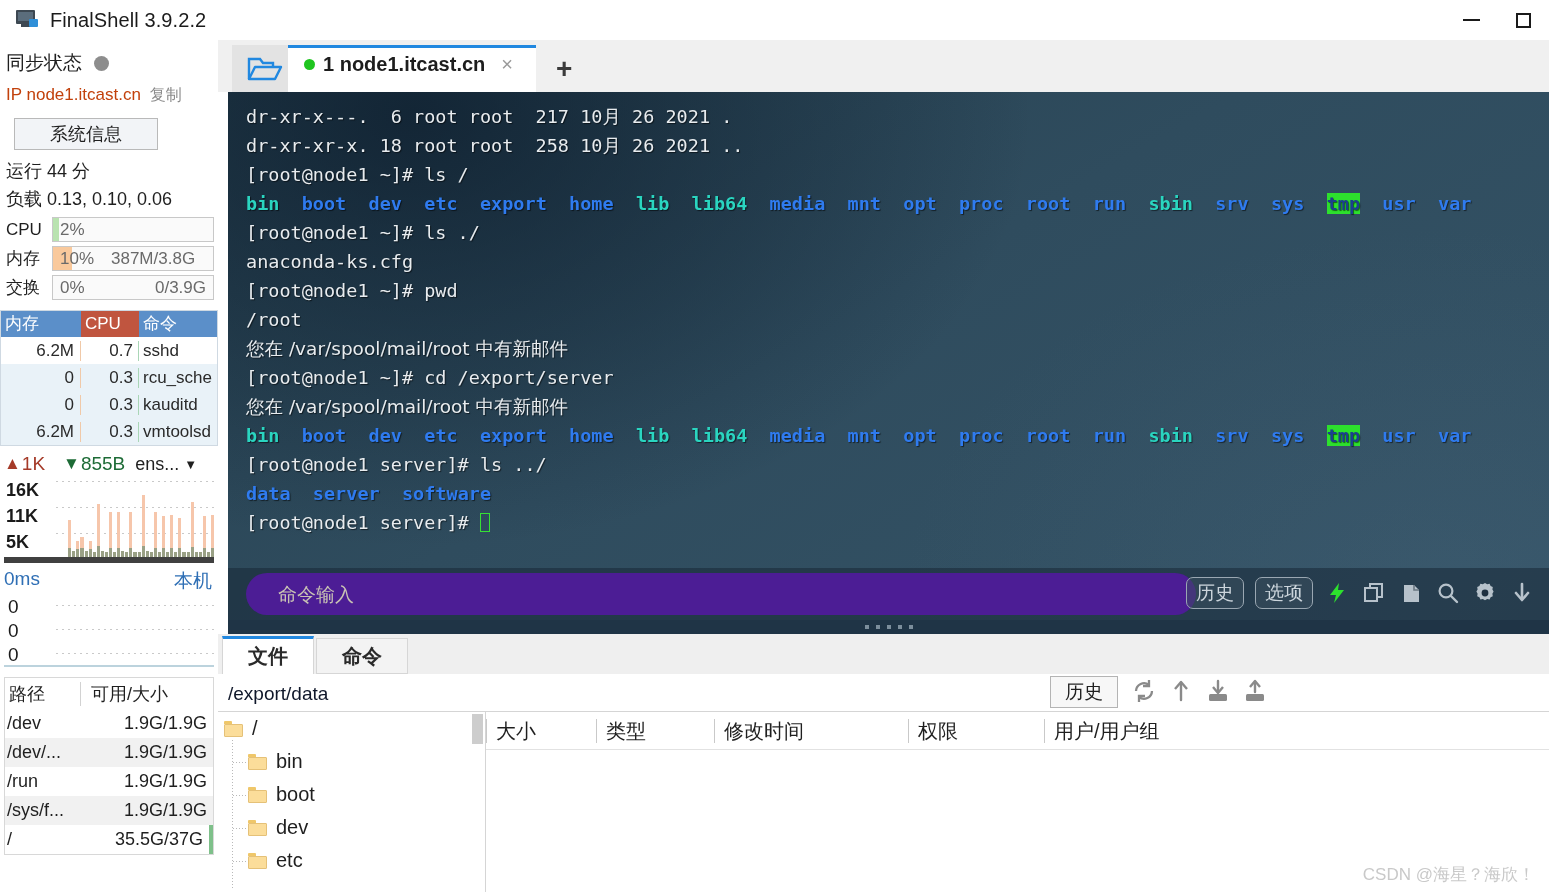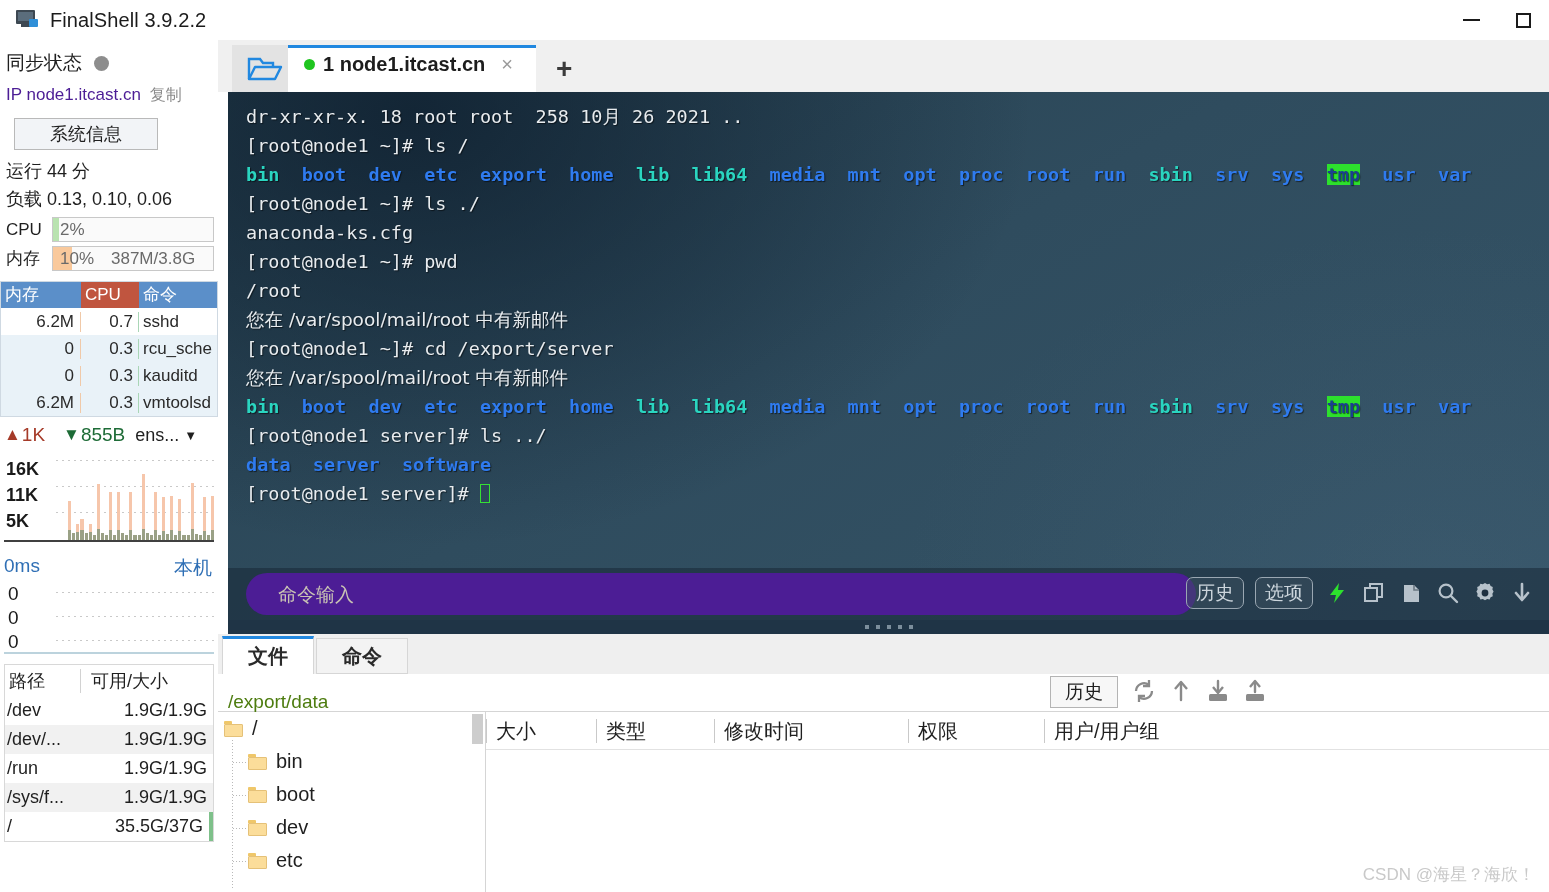--- a/index.html
+++ b/index.html
@@ -51,21 +51,21 @@
     position: absolute; left: 0; top: 40px; width: 218px; height: 852px;
     background: #ffffff; overflow: hidden;
   }
   .sync-row { padding: 10px 0 6px 6px; display:flex; align-items:center; }
   .sync-label { font-size: 19px; color: #1f1f1f; }
   .sync-dot {
     width: 15px; height: 15px; border-radius: 50%;
     background: #8d8d8d; margin-left: 12px;
   }
   .ip-row { padding: 3px 0 4px 6px; display:flex; align-items:baseline; }
-  .ip-text { font-size: 17px; color: #4c1d95; }
+  .ip-text { font-size: 17px; color: #c2410c; }
   .ip-copy { font-size: 16px; color: #8a8a8a; margin-left: 9px; }
   .sysinfo-btn {
     margin: 8px 0 0 14px; width: 144px; height: 32px;
     border: 1px solid #b9b9b9; background: #f2f4f7;
     font-size: 18px; color: #1f1f1f;
     display: flex; align-items: center; justify-content: center;
   }
   .run-row { padding: 9px 0 0 6px; font-size: 18px; color: #1f1f1f; }
   .load-row { padding: 4px 0 4px 6px; font-size: 18px; color: #1f1f1f; }
 
@@ -106,21 +106,21 @@
   
   .net-head { display: flex; align-items: center; padding: 7px 0 2px 4px; }
   .arr-up { color: #a53a28; font-size: 17px; font-weight: bold; }
   .net-up { color: #a53a28; font-size: 19px; margin-left: 1px; }
   .arr-dn { color: #1d6b36; font-size: 17px; font-weight: bold; margin-left: 18px; }
   .net-dn { color: #1d6b36; font-size: 19px; margin-left: 1px; }
   .net-if { font-size: 18px; color: #1f1f1f; margin-left: 10px; }
   .net-caret { margin-left: 5px; font-size: 13px; color: #1f1f1f; }
 
   .chart-wrap {
-    position: relative; height: 86px; margin: 8px 4px; border-bottom: 2px solid #404040;
+    position: relative; height: 86px; margin: 0 4px; border-bottom: 6px solid #404040;
   }
   .chart-ylabels { position: absolute; left: 2px; top: 0; width: 40px; }
   .chart-ylabel { font-size: 18px; color: #1a1a1a; font-weight: bold; line-height: 26px; }
   .chart-plot {
     position: absolute; left: 52px; right: 0; top: 2px; bottom: 0;
     display: flex; align-items: flex-end; gap: 1px;
   }
   .bar-col { flex: 1; position: relative; height: 100%; }
   .bar-up { position: absolute; bottom: 0; left: 0; right: 0; background: #f6c6ab; }
   .bar-dn { position: absolute; bottom: 0; left: 0; right: 0; background: #9aa186; }
@@ -240,21 +240,21 @@
   }
   .ftab.active {
     left: 4px; background: #ffffff; border-top: 3px solid #2188e0;
     border-left: 1px solid #d6d6d6; border-right: 1px solid #d6d6d6;
   }
   .ftab.idle {
     left: 98px; background: #f3f3f3; border: 1px solid #d6d6d6; top: 4px; height: 36px;
   }
   .pathbar { position: relative; height: 38px; border-bottom: 1px solid #d5d5d5; }
   .pathtext {
-    position: absolute; left: 10px; top: 17px; font-size: 19px; color: #4d7c0f;
+    position: absolute; left: 10px; top: 9px; font-size: 19px; color: #0f172a;
   }
   .hist-btn {
     position: absolute; left: 832px; top: 2px; width: 68px; height: 32px;
     border: 1px solid #b4b4b4; background: #f7f7f7;
     display: flex; align-items: center; justify-content: center;
     font-size: 19px; color: #1f1f1f;
   }
   .ftool { position: absolute; left: 912px; top: 3px; display: flex; gap: 9px; }
   .ftool .ti { width: 28px; height: 28px; display: flex; align-items: center; justify-content: center; }
   .ftool svg { width: 26px; height: 26px; }
@@ -348,20 +348,27 @@
         </span>
       </div>
       <div class="meter-row">
         <span class="meter-name">内存</span>
         <span class="meter-bar">
           <span class="meter-fill" style="width:12%;background:#f9c99c"></span>
           <span class="meter-txt">10%</span>
           <span class="meter-txt-mid">387M/3.8G</span>
         </span>
       </div>
+      <div class="meter-row">
+        <span class="meter-name">交换</span>
+        <span class="meter-bar">
+          <span class="meter-txt">0%</span>
+          <span class="meter-txt2">0/3.9G</span>
+        </span>
+      </div>
     </div>
 
     <div class="proc-table">
       <div class="proc-head">
         <div class="ph mem">内存</div>
         <div class="ph cpu">CPU</div>
         <div class="ph cmd">命令</div>
       </div>
       <div class="proc-row">
         <div class="pc mem">6.2M</div>
@@ -589,20 +596,21 @@
       <span class="tab-dot"></span>
       <span class="tab-label">1 node1.itcast.cn</span>
       <span class="tab-close">×</span>
     </div>
     <div class="tab-plus">+</div>
   </div>
 
   <div class="terminal">
     <div style="height:10px"></div>
     <div id="termlines">
+        <div class="tline">dr-xr-x---.  6 root root  217 10月 26 2021 .</div>
         <div class="tline">dr-xr-xr-x. 18 root root  258 10月 26 2021 ..</div>
         <div class="tline">[root@node1 ~]# ls /</div>
         <div class="tline"><span class="c-cyan">bin</span><span>  </span><span class="c-blue">boot</span><span>  </span><span class="c-blue">dev</span><span>  </span><span class="c-blue">etc</span><span>  </span><span class="c-blue">export</span><span>  </span><span class="c-blue">home</span><span>  </span><span class="c-cyan">lib</span><span>  </span><span class="c-cyan">lib64</span><span>  </span><span class="c-blue">media</span><span>  </span><span class="c-blue">mnt</span><span>  </span><span class="c-blue">opt</span><span>  </span><span class="c-blue">proc</span><span>  </span><span class="c-blue">root</span><span>  </span><span class="c-blue">run</span><span>  </span><span class="c-cyan">sbin</span><span>  </span><span class="c-blue">srv</span><span>  </span><span class="c-blue">sys</span><span>  </span><span class="c-hl">tmp</span><span>  </span><span class="c-blue">usr</span><span>  </span><span class="c-blue">var</span></div>
         <div class="tline">[root@node1 ~]# ls ./</div>
         <div class="tline">anaconda-ks.cfg</div>
         <div class="tline">[root@node1 ~]# pwd</div>
         <div class="tline">/root</div>
         <div class="tline cjk">您在 /var/spool/mail/root 中有新邮件</div>
         <div class="tline">[root@node1 ~]# cd /export/server</div>
         <div class="tline cjk">您在 /var/spool/mail/root 中有新邮件</div>

